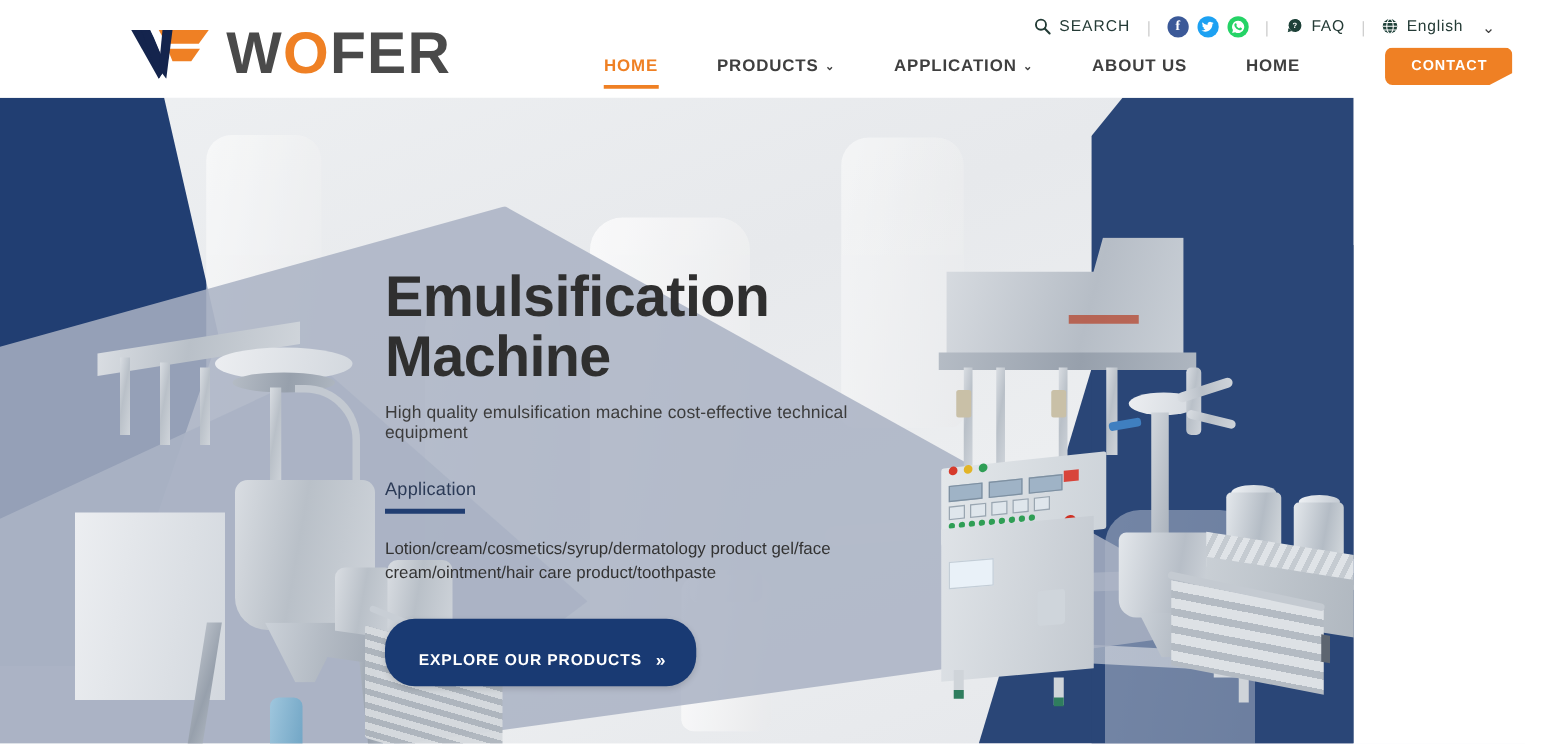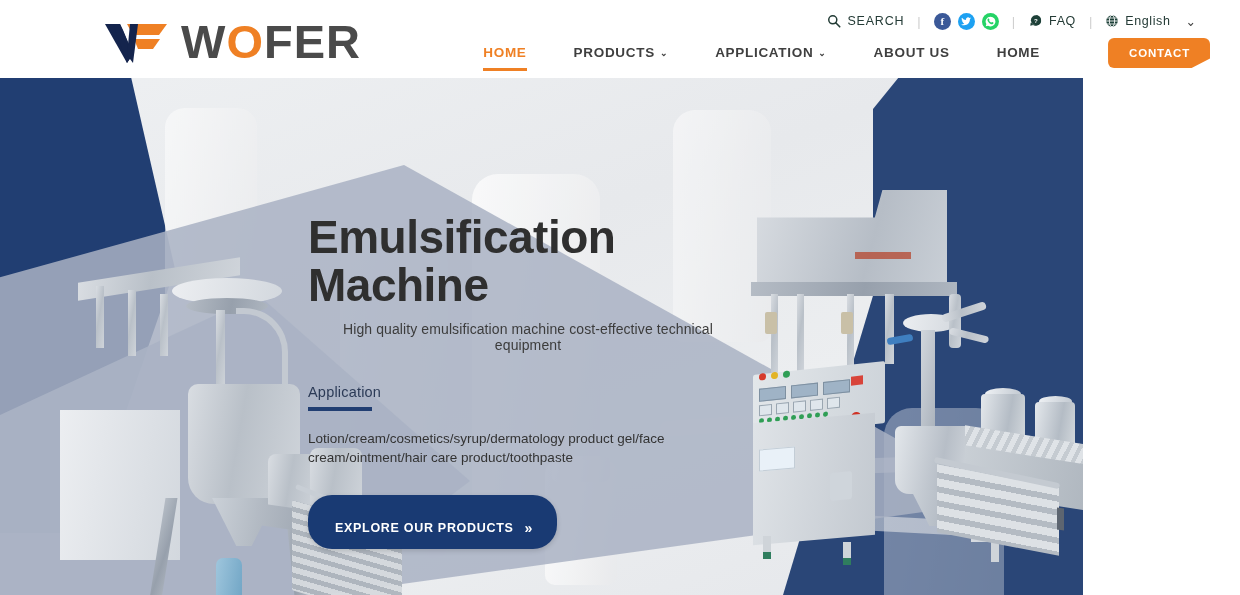--- a/index.html
+++ b/index.html
@@ -229,21 +229,21 @@
   .mr-leg1{ position:absolute; left:136px; top:122px; width:7px; height:26px; background:#5d6570; transform:skewY(9deg);}
   .mr-leg2{ position:absolute; left:92px; top:130px; width:7px; height:22px; background:#5d6570; transform:skewY(9deg);}
 
   
   .hero-content { position:absolute; left:308px; top:135px; width:440px; z-index:20; }
   .hero-title {
     font-size:46px; font-weight:bold; color:#2f2f2f;
     letter-spacing:-0.5px; line-height:1.05;
   }
   .hero-sub {
-    margin-top:11px; font-size:14px; color:#3c3c3c; letter-spacing:.1px;text-align:center;
+    margin-top:11px; font-size:14px; color:#3c3c3c; letter-spacing:.1px;
   }
   .app-block { margin-top:31px; }
   .app-label { font-size:14.5px; color:#2b3a56; letter-spacing:.2px; }
   .app-rule { margin-top:7px; width:64px; height:4px; background:#213e72; }
   .app-desc { margin-top:18px; font-size:13.5px; color:#333; line-height:1.45; width:380px; }
   .explore-btn {
     margin-top:27px; display:inline-flex; align-items:center; gap:11px;
     background:#193a73; color:#fff; border-radius:24px;
     padding:25px 26px 13px 27px; font-size:12.5px; font-weight:bold; letter-spacing:.7px;
     cursor:pointer; box-shadow:0 2px 5px rgba(0,0,0,.15);

